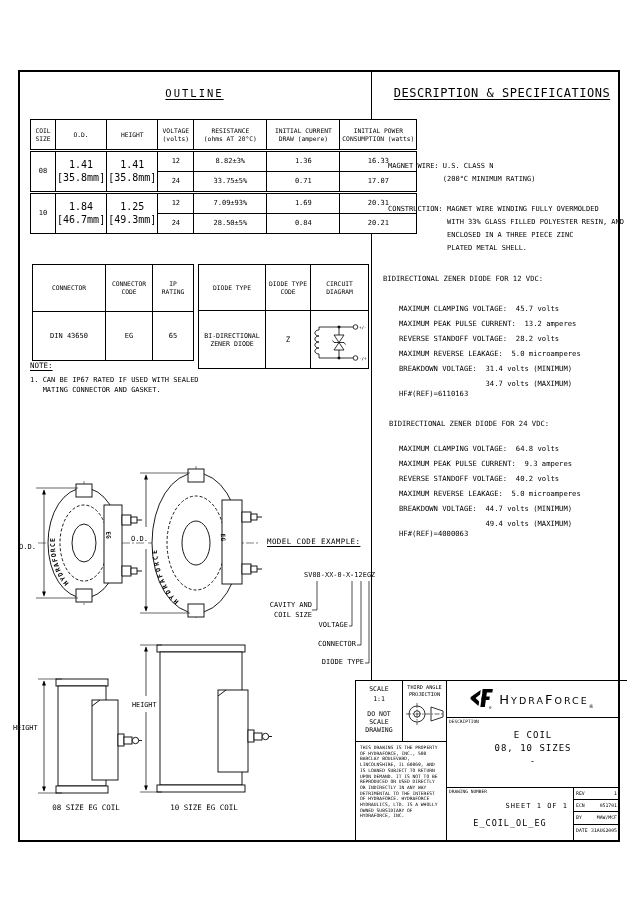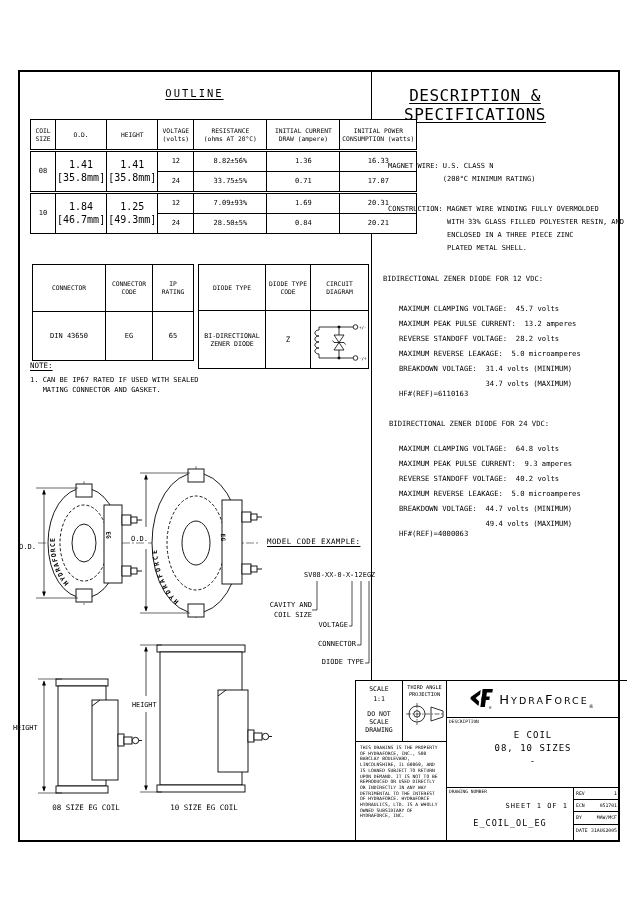--- a/index.html
+++ b/index.html
@@ -10,21 +10,21 @@
   .preline{white-space:pre-line;}
   .ctr{text-align:center;}
   .u{text-decoration:underline;text-underline-offset:2px;}
 
   
   #border{left:18px;top:70px;width:602px;height:772px;border:2px solid #000;box-sizing:border-box;}
   #divider{left:371px;top:70px;width:1px;height:610px;background:#000;}
 
   
   #outline-title{left:18px;top:87px;width:353px;font-size:10.5px;letter-spacing:2px;}
-  #specs-title{left:352px;top:86px;width:246px;font-size:16px;letter-spacing:.5px;}
+  #specs-title{left:379px;top:86px;width:246px;font-size:12px;letter-spacing:.5px;}
 
   
   table{border-collapse:collapse;position:absolute;background:#fff;}
   td,th{border:1px solid #000;font-weight:normal;text-align:center;vertical-align:middle;
         padding:1px 1px;line-height:1.25;}
   th{font-size:6.3px;white-space:pre-line;}
   td{font-size:7px;}
   #outline-table{left:30px;top:119px;}
   #outline-table th{height:27px;}
   #outline-table td{height:17px;}
@@ -118,21 +118,21 @@
       <th style="width:74px">INITIAL POWER
 CONSUMPTION (watts)</th>
     </tr>
     <tr>
       <td rowspan="2">08</td>
       <td rowspan="2" class="dim">1.41
 [35.8mm]</td>
       <td rowspan="2" class="dim">1.41
 [35.8mm]</td>
       <td>12</td>
-      <td>8.82±56%</td>
+      <td>8.82±3%</td>
       <td>1.36</td>
       <td>16.33</td>
     </tr>
     <tr>
       <td>24</td>
       <td>33.75±5%</td>
       <td>0.71</td>
       <td>17.07</td>
     </tr>
     <tr class="grp">

